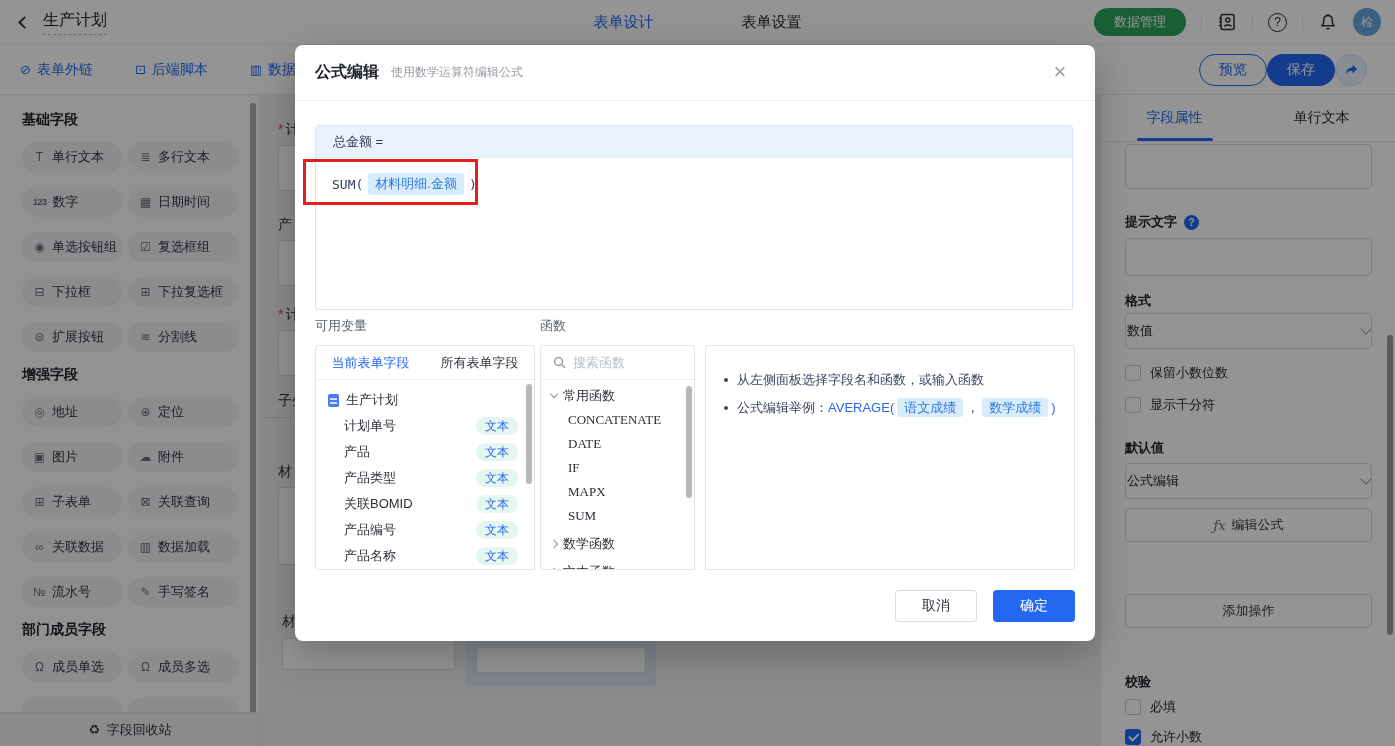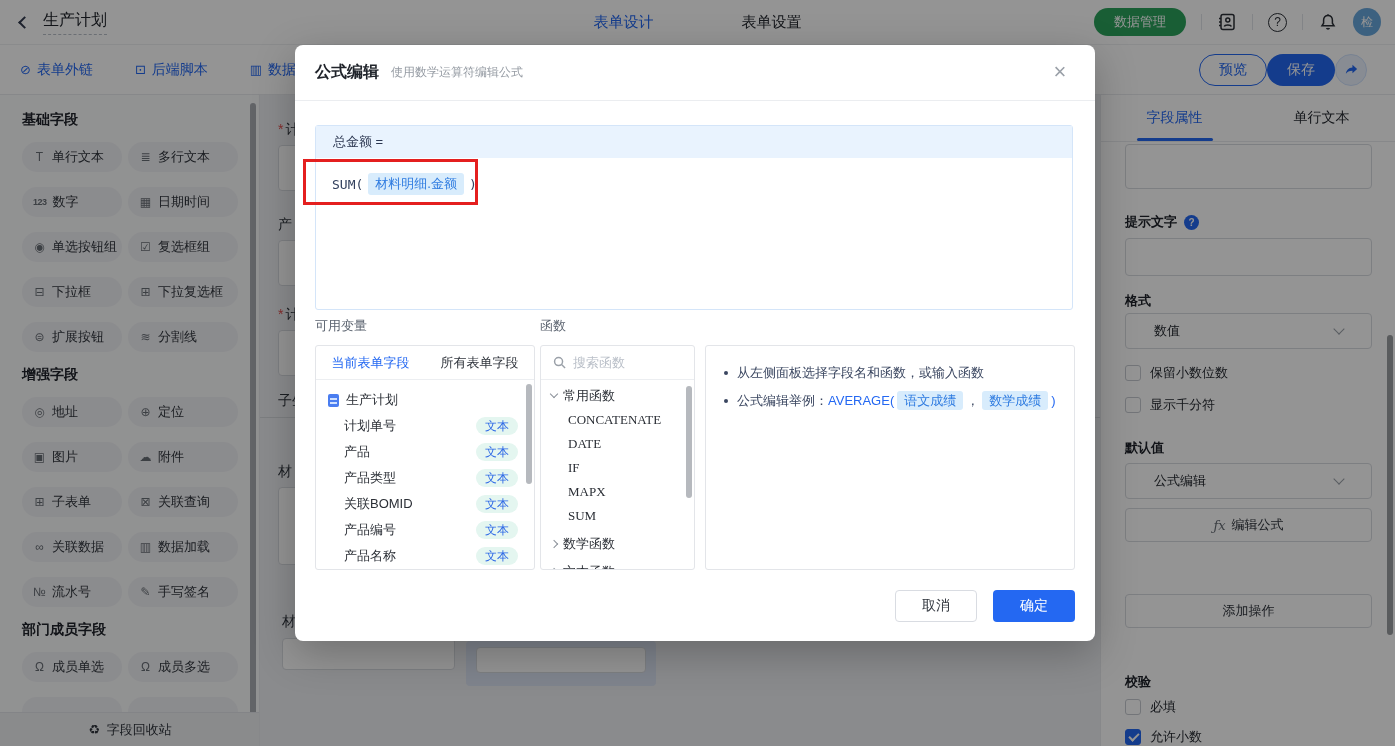--- a/index.html
+++ b/index.html
@@ -54,21 +54,21 @@
   
   .props{position:absolute;left:1100px;top:95px;width:295px;height:651px;background:#fff;border-left:1px solid #e9ebee;}
   .pr-tabs{height:47px;border-bottom:1px solid #e9ebee;display:flex;}
   .pr-tab{flex:1;display:flex;align-items:center;justify-content:center;font-size:14px;color:#262a31;position:relative;cursor:pointer;}
   .pr-tab.active{color:#2468f2;}
   .pr-tab.active::after{content:"";position:absolute;bottom:0;left:50%;transform:translateX(-50%);width:76px;height:3px;background:#2468f2;border-radius:2px;}
   .pr-label{position:absolute;left:24px;font-size:13px;color:#20242b;font-weight:bold;display:flex;gap:7px;align-items:center;}
   .q-icon{width:15px;height:15px;border-radius:50%;background:#2468f2;color:#fff;font-size:10px;display:inline-flex;align-items:center;justify-content:center;}
   .q-icon::after{content:"?";}
   .pr-box{position:absolute;left:24px;width:247px;background:#fff;border:1px solid #d8dbe0;border-radius:4px;}
-  .pr-select{display:flex;align-items:center;justify-content:space-between;padding:0 28px;font-size:13px;color:#262a31;cursor:pointer;}
+  .pr-select{display:flex;align-items:center;justify-content:space-between;padding:0 1px;font-size:13px;color:#262a31;cursor:pointer;}
   .chev-down{width:8px;height:8px;border-right:1.5px solid #9aa0a8;border-bottom:1.5px solid #9aa0a8;transform:rotate(45deg);margin-top:-4px;}
   .pr-check{position:absolute;left:24px;display:flex;align-items:center;gap:9px;font-size:13px;color:#262a31;cursor:pointer;}
   .cb{width:16px;height:16px;border:1px solid #c6cad0;border-radius:3px;background:#fff;}
   .cb.on{background:#2468f2;border-color:#2468f2;position:relative;}
   .cb.on::after{content:"";position:absolute;left:5px;top:1px;width:4px;height:8px;border-right:2px solid #fff;border-bottom:2px solid #fff;transform:rotate(45deg);}
   .pr-btn{position:absolute;left:24px;width:247px;height:34px;border:1px solid #d8dbe0;border-radius:4px;background:#fff;font-size:13px;color:#30353d;display:flex;align-items:center;justify-content:center;gap:6px;cursor:pointer;}
   .fx{font-style:italic;color:#686e76;font-family:"DejaVu Serif",serif;}
   .ext-bar{width:3px;height:14px;background:#2468f2;border-radius:1px;}
   .page-scroll{position:absolute;right:2px;top:335px;width:6px;height:300px;border-radius:3px;background:#9a9da1;z-index:3;}
 
@@ -104,21 +104,21 @@
   .v-scroll{position:absolute;right:2px;top:38px;width:6px;height:100px;background:#b6b9be;border-radius:3px;}
   .f-scroll{position:absolute;right:2px;top:40px;width:6px;height:112px;background:#b6b9be;border-radius:3px;}
 
   .fn-search{height:34px;border-bottom:1px solid #eceef1;display:flex;align-items:center;gap:7px;padding-left:12px;font-size:13px;color:#b8bec7;cursor:text;}
   .fn-group{height:25px;display:flex;align-items:center;gap:6px;padding-left:10px;font-size:13px;color:#2b2f36;cursor:pointer;margin-top:3px;}
   .fn-item{height:24px;line-height:24px;padding-left:27px;font-size:13px;color:#2b2f36;cursor:pointer;}
   .chev-s{width:6px;height:6px;border-right:1.5px solid #8a9099;border-bottom:1.5px solid #8a9099;flex:none;}
   .chev-s.down{transform:rotate(45deg);margin-top:-3px;}
   .chev-s.right{transform:rotate(-45deg);}
 
-  .tips{padding:13px 18px;font-size:13px;color:#3a4660;}
+  .tips{padding:20px 18px;font-size:13px;color:#3a4660;}
   .tip-line{display:flex;align-items:center;gap:9px;min-height:28px;}
   .dot{width:4px;height:4px;border-radius:50%;background:#3a4660;flex:none;}
   .blue{color:#2468f2;}
   .tips .f-tag{margin:0 3px;}
 
   .btn-cancel{position:absolute;left:600px;top:545px;width:82px;height:32px;border:1px solid #d9dce2;border-radius:4px;background:#fff;font-size:14px;color:#30353d;cursor:pointer;}
   .btn-ok{position:absolute;left:698px;top:545px;width:82px;height:32px;border:none;border-radius:4px;background:#2468f2;color:#fff;font-size:14px;cursor:pointer;}
 </style>
 </head>
 <body>

